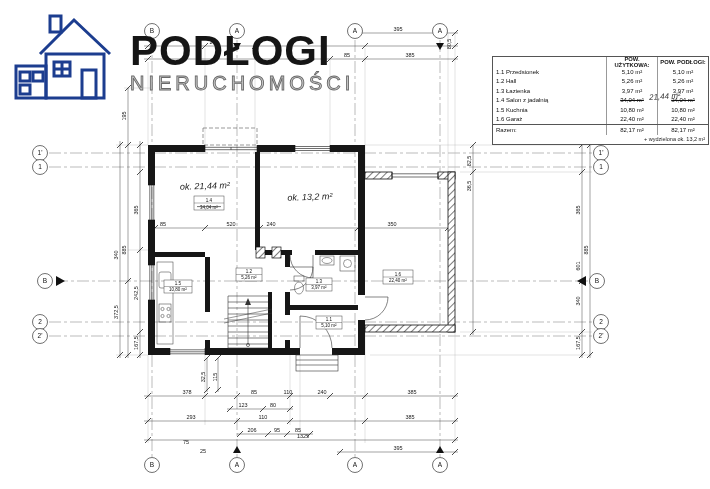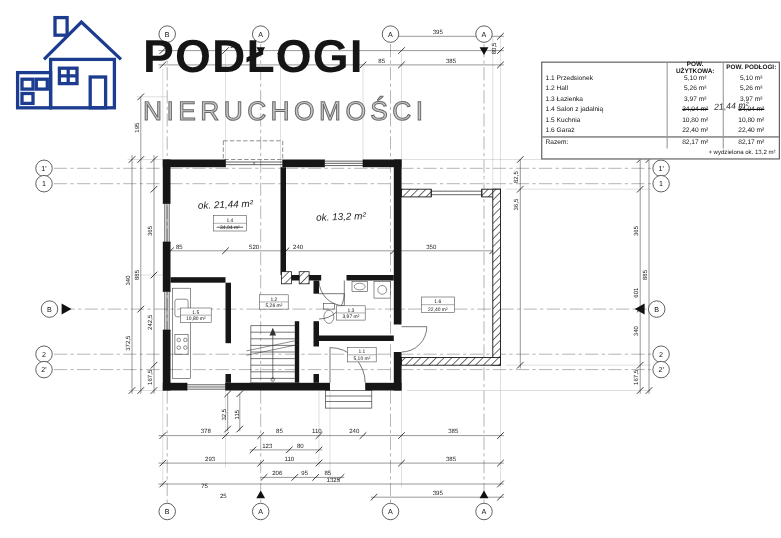--- a/index.html
+++ b/index.html
@@ -9,21 +9,21 @@
   svg text{font-family:"Liberation Sans",sans-serif;}
   .dim{font-size:5.5px;fill:#1a1a1a;}
   .tag{font-size:4.5px;fill:#111;}
   .bub{font-size:6.5px;fill:#111;}
   .note{font-size:9px;fill:#222;font-style:italic;}
   .tagbox{fill:#fff;stroke:#444;stroke-width:0.5;}
   
   .logo{position:absolute;left:12px;top:6px;display:flex;align-items:flex-start;}
   .logo-text{margin-left:14px;margin-top:24px;}
   .logo-title{font-weight:bold;font-size:42px;letter-spacing:1px;color:#151515;line-height:1;}
-  .logo-sub{font-size:24px;letter-spacing:4px;color:#c9c9c9;-webkit-text-stroke:0.9px #6a6a6a;margin-top:16px;}
+  .logo-sub{font-size:20px;letter-spacing:4px;color:#c9c9c9;-webkit-text-stroke:0.9px #6a6a6a;margin-top:0;}
   
   .area-table{position:absolute;left:492px;top:56px;width:215px;background:#fff;
               border:1px solid #555;font-size:6px;color:#111;}
   .t-row{display:flex;align-items:stretch;height:9.5px;}
   .t-head{height:10px;font-size:5.8px;font-weight:bold;}
   .t-name{flex:1;padding-left:3px;display:flex;align-items:center;}
   .t-val{width:50px;border-left:1px solid #999;display:flex;align-items:center;justify-content:center;text-align:center;}
   .t-total{border-top:1px solid #555;}
   .t-foot{text-align:right;font-size:5.5px;padding:1px 3px 2px 0;color:#222;}
   .struck{text-decoration:line-through;}

